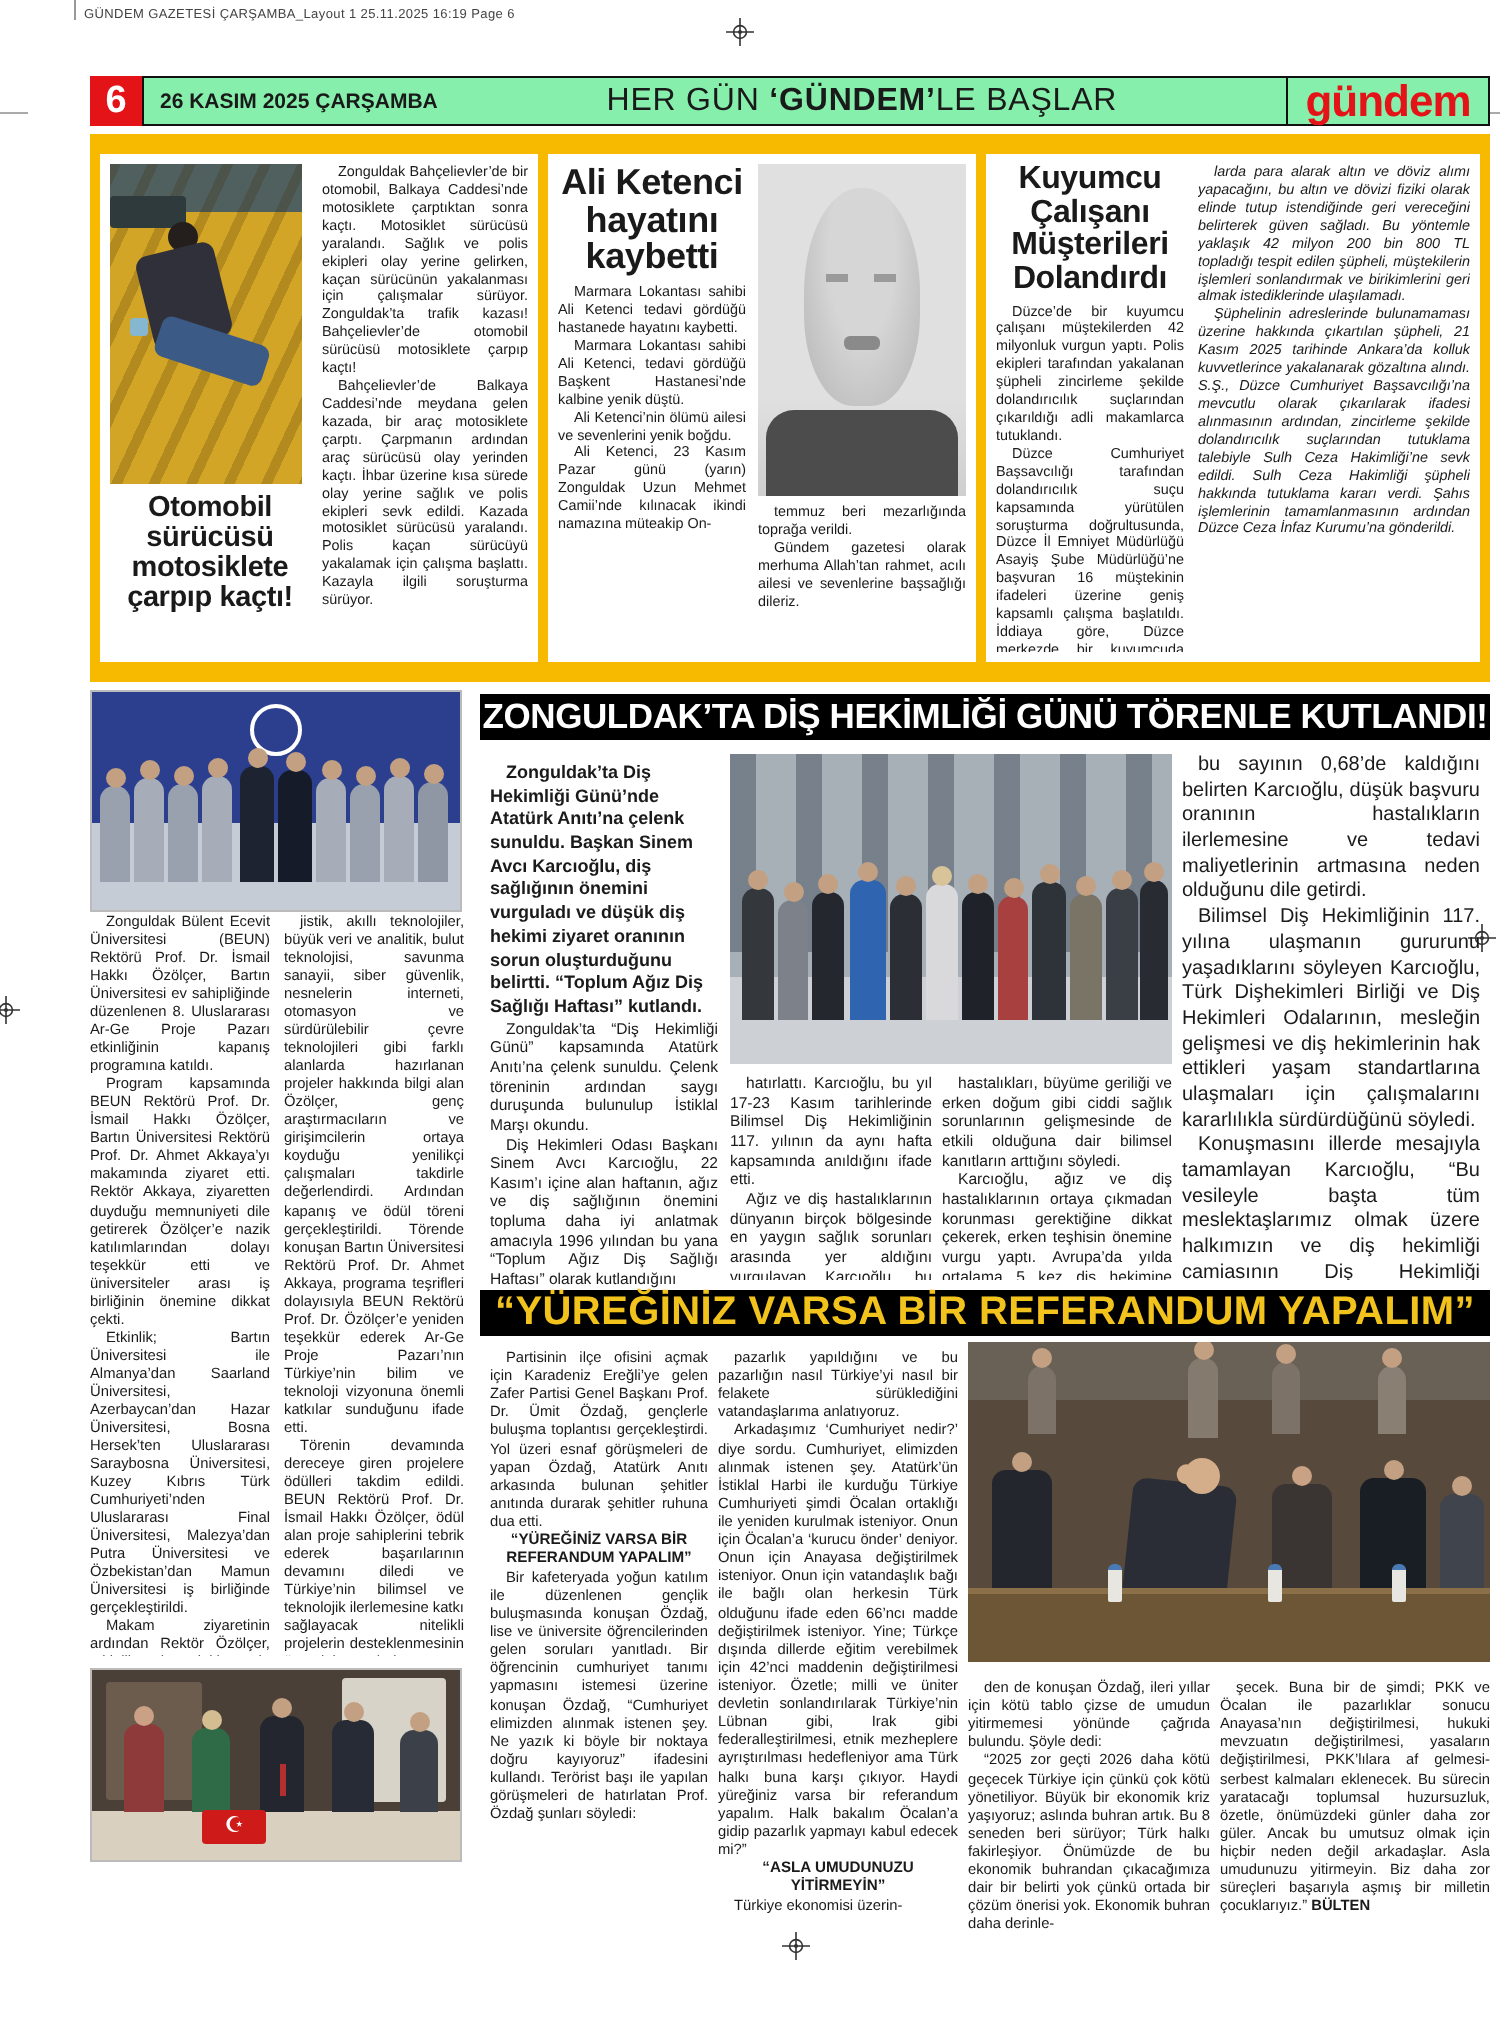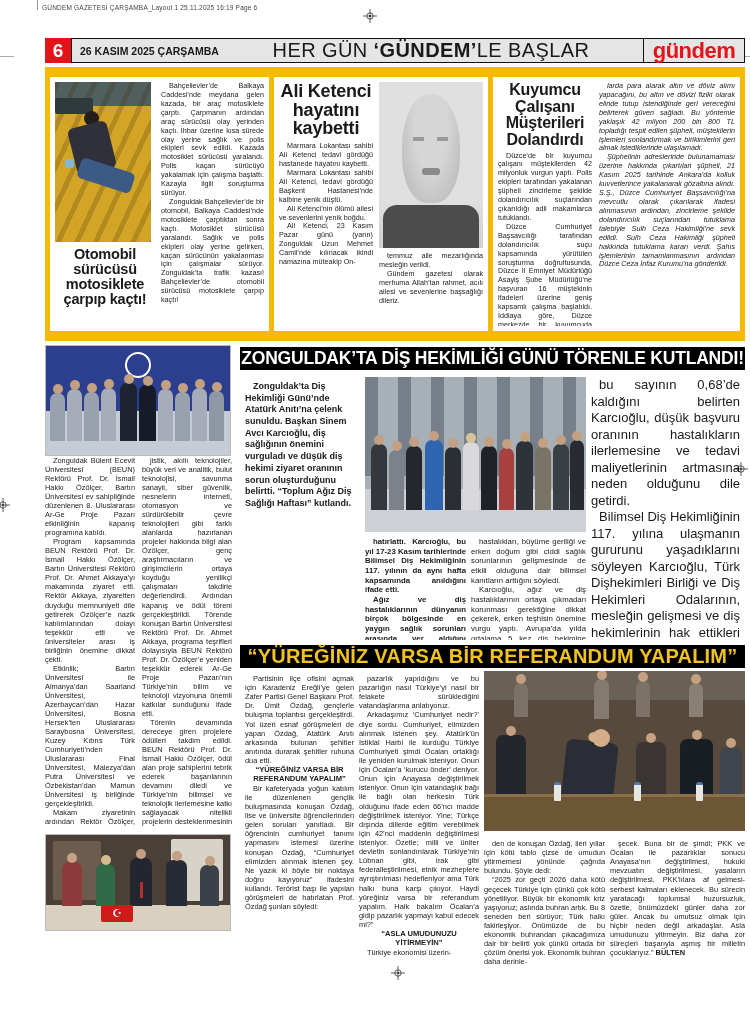--- a/index.html
+++ b/index.html
@@ -8,23 +8,23 @@
         font-family:"Liberation Sans","DejaVu Sans",sans-serif;color:#1a1a1a;margin:0 auto;}
   
   .fileinfo{position:absolute;left:42px;top:4px;font-size:6.5px;color:#444;letter-spacing:.2px;white-space:nowrap;}
   .vtick{position:absolute;top:0;width:1px;height:10px;background:#999;}
   .cropline{position:absolute;height:1px;background:#aaa;}
   .regmark{position:absolute;width:14px;height:14px;}
   
   .masthead{position:absolute;left:45px;top:38px;width:700px;height:25px;display:flex;align-items:stretch;}
   .pagenum{width:26px;background:#e41318;color:#fff;font-weight:bold;font-size:19px;
            display:flex;align-items:center;justify-content:center;}
-  .mastbar{flex:1;border:1px solid #111;display:flex;align-items:center;background:#e5e5e5;}
+  .mastbar{flex:1;border:1px solid #111;display:flex;align-items:center;background:#86efac;}
   .mastdate{font-size:10.5px;font-weight:bold;padding-left:8px;white-space:nowrap;}
-  .mastslogan{flex:1;text-align:center;font-size:20px;letter-spacing:.4px;white-space:nowrap;}
+  .mastslogan{flex:1;text-align:center;font-size:16px;letter-spacing:.4px;white-space:nowrap;}
   .mastslogan b{font-weight:800;}
   .mastlogo{width:100px;text-align:center;font-size:22px;font-weight:800;color:#e41318;
             border-left:1px solid #111;align-self:stretch;display:flex;align-items:center;justify-content:center;letter-spacing:-.5px;}
   
   .band{position:absolute;left:45px;top:67px;width:700px;height:274px;background:#f8ba00;}
   .card{position:absolute;top:10px;height:254px;background:#fff;overflow:hidden;}
   .card1{left:5px;width:219px;display:flex;padding:5px;box-sizing:border-box;}
   .card2{left:229px;width:214px;display:flex;padding:5px;box-sizing:border-box;}
   .card3{left:448px;width:247px;display:flex;padding:5px;box-sizing:border-box;}
   .bodytxt{font-size:7.2px;line-height:1.24;text-align:justify;overflow:hidden;}
@@ -58,23 +58,23 @@
   
   .dental{position:absolute;left:240px;top:347px;width:505px;height:294px;}
   .blackbar{background:#000;color:#fff;height:23px;display:flex;align-items:center;justify-content:center;
             font-weight:800;font-size:17.5px;letter-spacing:-.2px;white-space:nowrap;}
   .dcontent{position:relative;margin-top:7px;height:263px;}
   .dcol{position:absolute;text-align:justify;overflow:hidden;}
   .dcol p{margin:0;text-indent:8px;}
   .dlead{font-weight:800;font-size:9px;line-height:1.3;text-align:left;margin:0 0 3px;}
   .dcolA{left:5px;top:4px;width:114px;height:263px;font-size:7.8px;line-height:1.24;}
   .dphoto{position:absolute;left:125px;top:0;width:221px;height:155px;overflow:hidden;}
-  .dcolB{left:125px;top:160px;width:101px;height:103px;font-size:7.8px;line-height:1.24;font-weight:bold;}
+  .dcolB{left:125px;top:160px;width:101px;height:103px;font-size:7.8px;line-height:1.24;}
   .dcolC{left:231px;top:160px;width:115px;height:103px;font-size:7.8px;line-height:1.24;}
-  .dcolD{left:351px;top:0;width:149px;height:263px;font-size:13px;line-height:1.27;}
+  .dcolD{left:351px;top:0;width:149px;height:263px;font-size:10px;line-height:1.27;}
   
   .refsec{position:absolute;left:240px;top:645px;width:505px;height:368px;}
   .refbar{background:#000;color:#f2c21d;height:23px;display:flex;align-items:center;justify-content:center;
           font-weight:800;font-size:20px;letter-spacing:.2px;white-space:nowrap;}
   .rcontent{position:relative;margin-top:6px;height:339px;}
   .rcol{position:absolute;font-size:7.4px;line-height:1.23;text-align:justify;overflow:hidden;}
   .rcol p{margin:0;text-indent:8px;}
   .subhd{font-weight:800;text-align:center;font-size:7.6px;margin:1px 0;text-indent:0!important;}
   .rcol1{left:5px;top:0;width:109px;height:339px;}
   .rcol2{left:119px;top:0;width:120px;height:339px;}
@@ -176,22 +176,22 @@
           <div class="acc-bg abs" style="left:0;top:0;width:100%;height:100%;"></div>
           <div class="abs" style="left:0;top:10%;width:40%;height:10%;background:#2e3a3c;border-radius:2px;"></div>
           <div class="abs" style="left:30%;top:18%;width:15px;height:15px;border-radius:50%;background:#241f1c;"></div>
           <div class="abs" style="left:18%;top:26%;width:42%;height:30%;background:#30303a;border-radius:6px;transform:rotate(-14deg);"></div>
           <div class="abs" style="left:24%;top:52%;width:58%;height:13%;background:#3b5a85;border-radius:5px;transform:rotate(18deg);"></div>
           <div class="abs" style="left:10%;top:48%;width:9px;height:9px;background:#86b7d0;border-radius:2px;"></div>
         </div>
         <div class="hl-round c1hl">Otomobil sürücüsü motosiklete çarpıp kaçtı!</div>
       </div>
       <div class="c1right bodytxt">
+          <p>Zonguldak Bahçelievler’de bir otomobil, Balkaya Caddesi’nde motosiklete çarptıktan sonra kaçtı. Motosiklet sürücüsü yaralandı. Sağlık ve polis ekipleri olay yerine gelirken, kaçan sürücünün yakalanması için çalışmalar sürüyor. Zonguldak’ta trafik kazası! Bahçelievler’de otomobil sürücüsü motosiklete çarpıp kaçtı!</p>
           <p>Bahçelievler’de Balkaya Caddesi’nde meydana gelen kazada, bir araç motosiklete çarptı. Çarpmanın ardından araç sürücüsü olay yerinden kaçtı. İhbar üzerine kısa sürede olay yerine sağlık ve polis ekipleri sevk edildi. Kazada motosiklet sürücüsü yaralandı. Polis kaçan sürücüyü yakalamak için çalışma başlattı. Kazayla ilgili soruşturma sürüyor.</p>
-          <p>Zonguldak Bahçelievler’de bir otomobil, Balkaya Caddesi’nde motosiklete çarptıktan sonra kaçtı. Motosiklet sürücüsü yaralandı. Sağlık ve polis ekipleri olay yerine gelirken, kaçan sürücünün yakalanması için çalışmalar sürüyor. Zonguldak’ta trafik kazası! Bahçelievler’de otomobil sürücüsü motosiklete çarpıp kaçtı!</p>
         </div>
     </div>
 
     <div class="card card2">
       <div class="c2left">
         <div class="hl-round c2hl">Ali Ketenci hayatını kaybetti</div>
         <div class="c2body bodytxt">
             <p>Marmara Lokantası sahibi Ali Ketenci tedavi gördüğü hastanede hayatını kaybetti.</p>
             <p>Marmara Lokantası sahibi Ali Ketenci, tedavi gördüğü Başkent Hastanesi’nde kalbine yenik düştü.</p>
             <p>Ali Ketenci’nin ölümü ailesi ve sevenlerini yenik boğdu.</p>
@@ -201,21 +201,21 @@
       <div class="c2right">
         <div class="c2photo ph">
           <div class="por-bg"></div>
           <div class="por-head"></div>
           <div class="por-brow1"></div>
           <div class="por-brow2"></div>
           <div class="por-mustache"></div>
           <div class="por-shoulders"></div>
         </div>
         <div class="c2caption bodytxt">
-            <p>temmuz aile mezarlığında mesleğin verildi.</p>
+            <p>temmuz beri mezarlığında toprağa verildi.</p>
             <p>Gündem gazetesi olarak merhuma Allah’tan rahmet, acılı ailesi ve sevenlerine başsağlığı dileriz.</p>
           </div>
       </div>
     </div>
 
     <div class="card card3">
       <div class="c3left">
         <div class="hl-round c3hl">Kuyumcu Çalışanı Müşterileri Dolandırdı</div>
         <div class="c3body bodytxt">
             <p>Düzce’de bir kuyumcu çalışanı müştekilerden 42 milyonluk vurgun yaptı. Polis ekipleri tarafından yakalanan şüpheli zincirleme şekilde dolandırıcılık suçlarından çıkarıldığı adli makamlarca tutuklandı.</p>
@@ -272,20 +272,22 @@
       <div class="std-flag">☪</div>
     </div>
   </div>
 
   <div class="dental">
     <div class="blackbar">ZONGULDAK’TA DİŞ HEKİMLİĞİ GÜNÜ TÖRENLE KUTLANDI!</div>
     <div class="dcontent">
       <div class="dcol dcolA">
         <p class="dlead" style="text-indent:8px;">Zonguldak’ta Diş Hekimliği Günü’nde Atatürk Anıtı’na çelenk sunuldu. Başkan Sinem Avcı Karcıoğlu, diş sağlığının önemini vurguladı ve düşük diş hekimi ziyaret oranının sorun oluşturduğunu belirtti. “Toplum Ağız Diş Sağlığı Haftası” kutlandı.</p>
         <div>
+            <p>Zonguldak’ta “Diş Hekimliği Günü” kapsamında Atatürk Anıtı’na çelenk sunuldu. Çelenk töreninin ardından saygı duruşunda bulunulup İstiklal Marşı okundu.</p>
+            <p>Diş Hekimleri Odası Başkanı Sinem Avcı Karcıoğlu, 22 Kasım’ı içine alan haftanın, ağız ve diş sağlığının önemini topluma daha iyi anlatmak amacıyla 1996 yılından bu yana “Toplum Ağız Diş Sağlığı Haftası” olarak kutlandığını</p>
           </div>
       </div>
       <div class="dphoto ph">
         <div class="den-bg"></div>
         <div class="den-win"></div>
         <div class="person" style="left:6px;bottom:22px;width:16px;height:66px;background:#34383d;"></div>
         <div class="person" style="left:24px;bottom:22px;width:15px;height:60px;background:#7d828a;"></div>
         <div class="person" style="left:41px;bottom:22px;width:16px;height:64px;background:#24282e;"></div>
         <div class="person" style="left:60px;bottom:22px;width:18px;height:70px;background:#2f64b0;"></div>
         <div class="person" style="left:80px;bottom:22px;width:16px;height:63px;background:#2b2f35;"></div>

